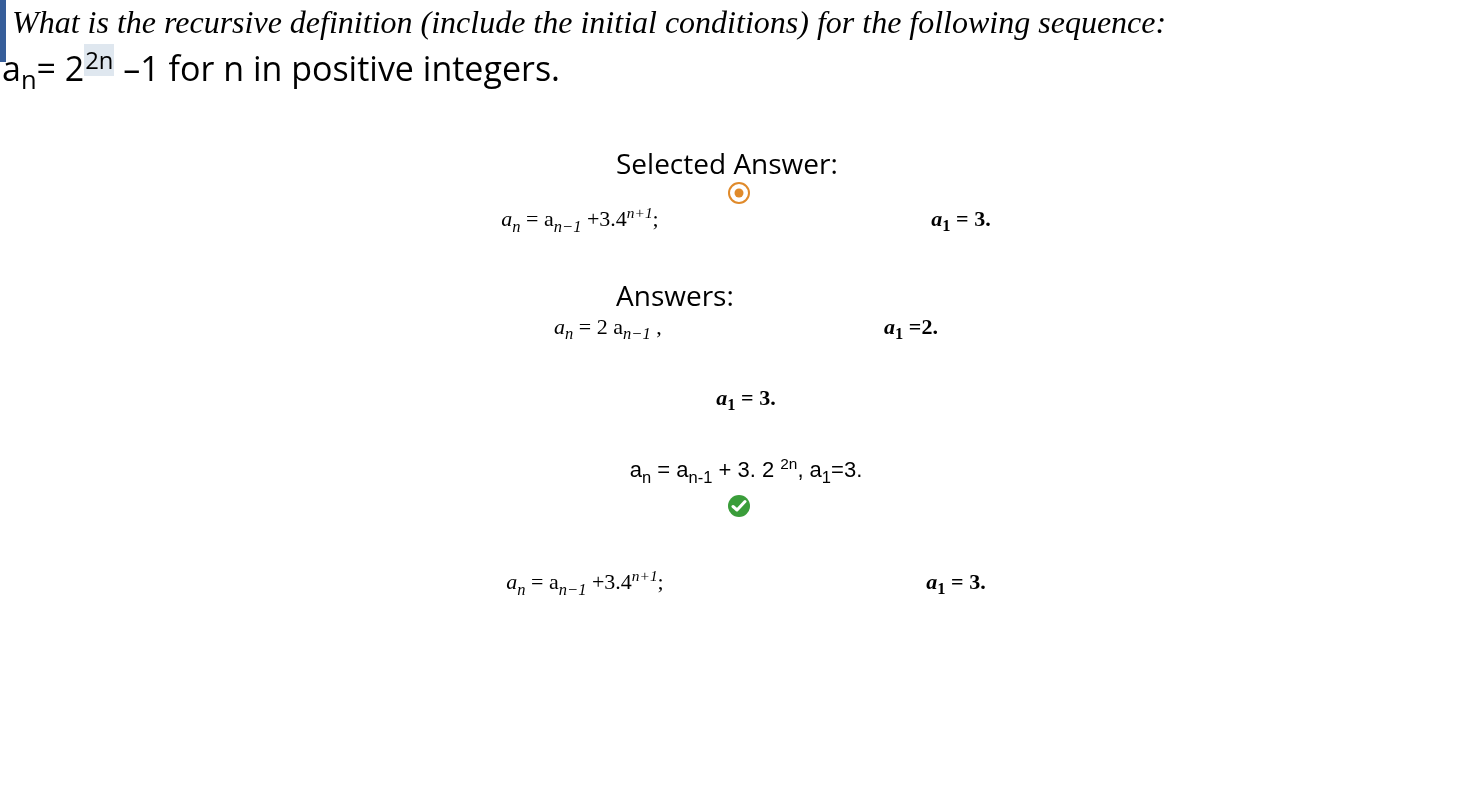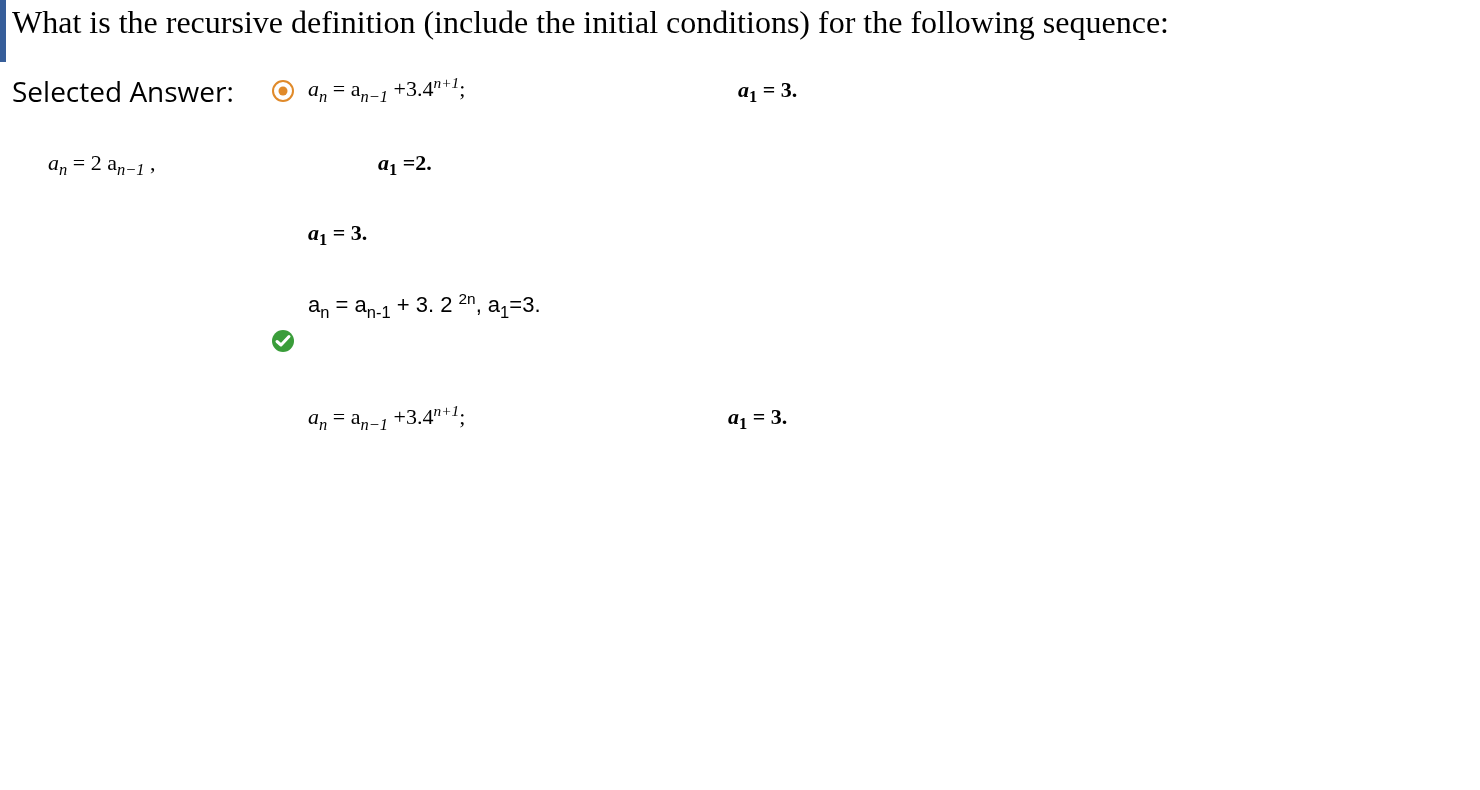--- a/index.html
+++ b/index.html
@@ -21,21 +21,21 @@
     position: absolute;
     left: 0;
     top: 0;
     height: 62px;
     border-left: 6px solid #375e9a;
   }
   .question-prompt {
     font-family: Georgia, "Times New Roman", serif;
     font-size: 32px;
     line-height: 1.3;
-    margin-bottom: 28px;
+    font-style: italic;
   }
   .formula-line {
     font-size: 34px;
     margin-left: -10px;
     margin-bottom: 48px;
   }
   .highlight {
     background-color: #dfe7ef;
     padding: 0 1px;
   }
@@ -44,20 +44,21 @@
     font-size: 0.75em;
   }
   .sup {
     vertical-align: super;
     font-size: 0.7em;
   }
   .row {
     display: flex;
     align-items: center;
     margin-bottom: 40px;
+    flex-direction: column;
   }
   .label-col {
     width: 260px;
     font-size: 28px;
     flex-shrink: 0;
   }
   .icon-col {
     width: 36px;
     display: flex;
     align-items: center;
@@ -88,40 +89,44 @@
   svg.status-icon { width: 22px; height: 22px; }
 </style>
 </head>
 <body>
 
 <div class="page">
   <div class="blue-border"></div>
 
   <div class="question-prompt">What is the recursive definition (include the initial conditions) for the following sequence:</div>
 
+  <div class="formula-line">
+    <span>a</span><span class="sub">n</span><span>= 2</span><span class="sup highlight">2n</span><span> –1 for n in positive integers.</span>
+  </div>
 
   <div class="row">
     <div class="label-col">Selected Answer:</div>
     <div class="icon-col">
       <svg class="status-icon" viewBox="0 0 22 22">
         <circle cx="11" cy="11" r="10" fill="#ffffff" stroke="#e08a2a" stroke-width="2"></circle>
         <circle cx="11" cy="11" r="4.5" fill="#e08a2a"></circle>
       </svg>
     </div>
     <div class="answer-col">
       <span class="eq-part">
         <span class="it">a</span><span class="sub it">n</span><span class="rm"> =  a</span><span class="sub it">n−1</span><span class="rm"> +3.4</span><span class="sup it">n+1</span><span class="rm">;</span>
       </span>
       <span class="eq-part2">
         <span class="it">a</span><span class="sub rm">1</span><span class="rm"> = 3.</span>
       </span>
     </div>
   </div>
 
   <div class="row">
+    <div class="label-col">Answers:</div>
     <div class="icon-col"></div>
     <div class="answer-col">
       <span class="eq-part" style="min-width:330px;">
         <span class="it">a</span><span class="sub it">n</span><span class="rm"> =  2 a</span><span class="sub it">n−1</span><span class="rm"> ,</span>
       </span>
       <span class="eq-part2">
         <span class="it">a</span><span class="sub rm">1</span><span class="rm"> =2.</span>
       </span>
     </div>
   </div>

